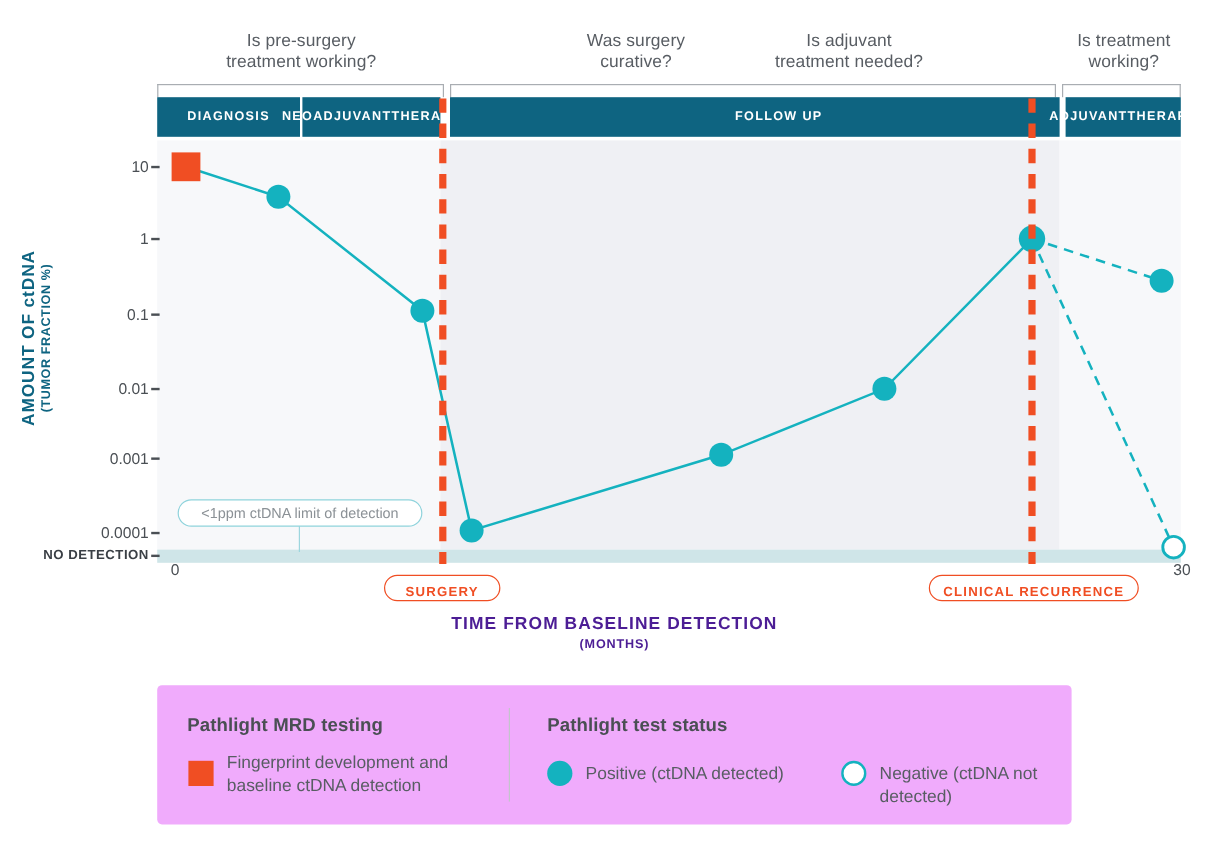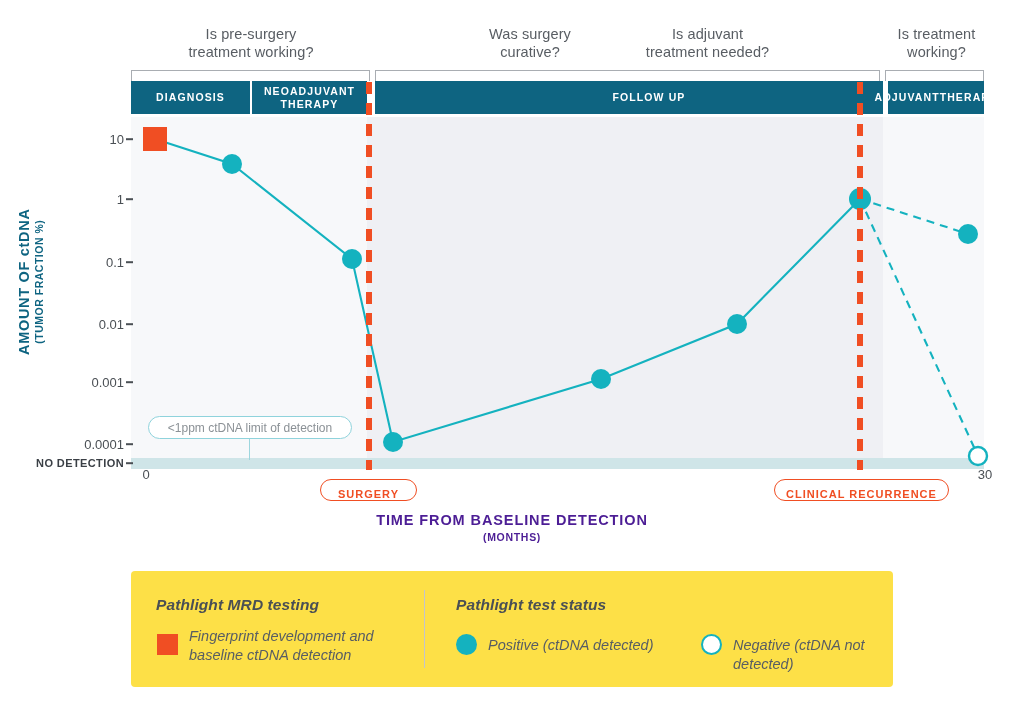--- a/index.html
+++ b/index.html
@@ -116,24 +116,23 @@
     font-size:12px;
     display:flex;align-items:center;justify-content:center;
     white-space:nowrap;
     box-sizing:border-box;
   }
   .lodline{position:absolute;background:#9dd6de;width:1.3px;}
 
   
   #legend{
     position:absolute;
-    background:#fde047;
+    background:#f0abfc;
     border-radius:4px;
     box-sizing:border-box;
-    font-style:italic;
   }
   #legend .divider{position:absolute;width:1px;background:#c3c4cc;}
   .legtitle{position:absolute;font-size:15.5px;font-weight:700;color:#4a4f54;letter-spacing:.1px;}
   .legtext{position:absolute;font-size:14.5px;color:#585d63;line-height:19px;}
   .swatch-square{position:absolute;background:#f04e23;}
   .swatch-dot{position:absolute;border-radius:50%;background:#14b2bf;}
   .swatch-ring{position:absolute;border-radius:50%;border:2.2px solid #14b2bf;background:#ffffff;box-sizing:border-box;}
 
   svg.overlay{position:absolute;left:0;top:0;overflow:visible;}
 </style>
@@ -162,21 +161,21 @@
     <span>working?</span>
   </div>
 
   <div class="bracket" style="left:131px;top:70px;width:239px;"></div>
   <div class="bracket" style="left:375px;top:70px;width:505px;"></div>
   <div class="bracket" style="left:885px;top:70px;width:99px;"></div>
 
   <div class="phase" style="left:131px;top:81px;width:119px;height:33px;">
     <span>DIAGNOSIS</span>
   </div>
-  <div class="phase" style="left:252px;top:81px;width:115px;height:33px;flex-direction:column;">
+  <div class="phase" style="left:252px;top:81px;width:115px;height:33px;flex-direction:row;">
     <span>NEOADJUVANT</span>
     <span>THERAPY</span>
   </div>
   <div class="phase left-align" style="left:375px;top:81px;width:508px;height:33px;">
     <span style="width:100%;text-align:center;">FOLLOW UP</span>
   </div>
   <div class="phase" style="left:888px;top:81px;width:96px;height:33px;">
     <span>ADJUVANT</span>
     <span>THERAPY</span>
   </div>

